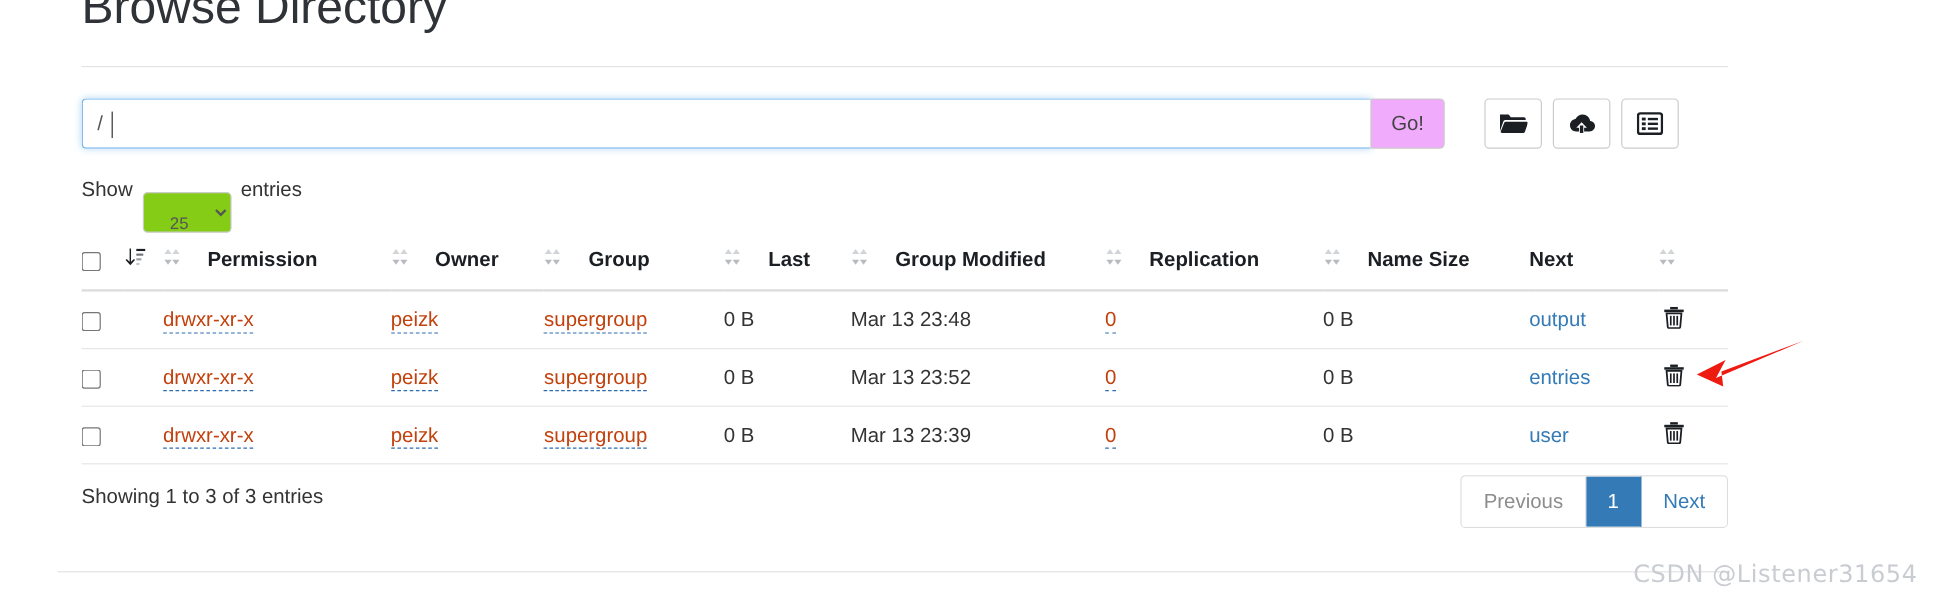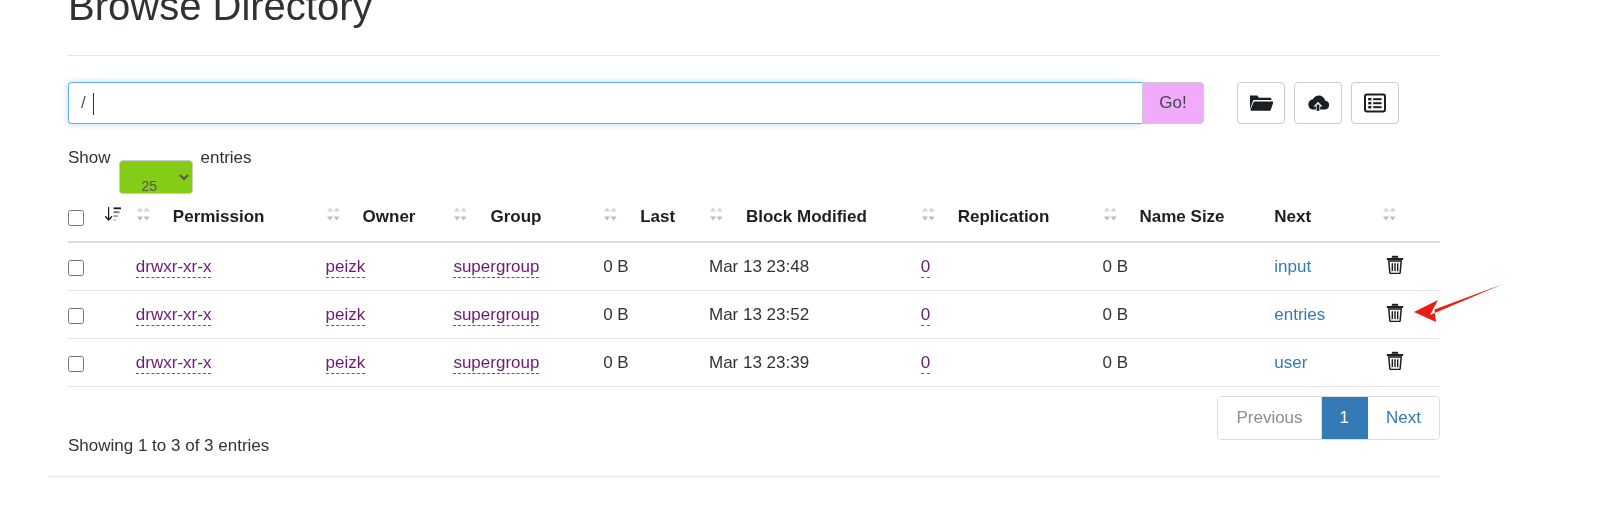--- a/index.html
+++ b/index.html
@@ -174,40 +174,39 @@
   .col-repl  { width: 182px; }
   .col-block { width: 172px; }
   .col-name  { width: 108px; }
   .col-trash { width: 58px; }
   input[type=checkbox].cb {
     width: 16px; height: 16px; margin: 0;
     vertical-align: middle;
     accent-color: #fff;
   }
   a.dotted {
-    color: #701a75;
+    color: #c2410c;
     text-decoration: none;
     border-bottom: 1px dashed #2b6cb0;
     padding-bottom: 1px;
     cursor: pointer;
   }
   a.plain {
     color: #337ab7;
     text-decoration: none;
     cursor: pointer;
   }
   .trash-cell { text-align: left; padding-left: 4px !important; }
   
   .dt-info {
     position: absolute;
     left: 68px;
     top: 404px;
     font-size: 17px;
     color: #333;
-    margin-top: 32px;
   }
   .dt-paginate {
     position: absolute;
     right: 176px;
     top: 396px;
     display: flex;
     border: 1px solid #dddddd;
     border-radius: 4px;
     overflow: hidden;
     background: #fff;
@@ -389,21 +388,21 @@
         <th class="col-mod">
           <span class="th-sort">
             <span class="sort-ic">
               <svg width="14" height="16" viewBox="0 0 14 16">
                 <path d="M4 1.4 1 5.6h6L4 1.4z" fill="#d2d5d8"></path>
                   <path d="M4 14.6 1 10.4h6L4 14.6z" fill="#b7bbbf"></path>
                 <path d="M10.6 1.4 7.6 5.6h6l-3-4.2z" fill="#d2d5d8"></path>
                   <path d="M10.6 14.6 7.6 10.4h6l-3 4.2z" fill="#b7bbbf"></path>
               </svg>
             </span>
-            <span>Block Modified</span>
+            <span>Group Modified</span>
           </span>
         </th>
         <th class="col-repl">
           <span class="th-sort">
             <span class="sort-ic">
               <svg width="14" height="16" viewBox="0 0 14 16">
                 <path d="M4 1.4 1 5.6h6L4 1.4z" fill="#d2d5d8"></path>
                   <path d="M4 14.6 1 10.4h6L4 14.6z" fill="#b7bbbf"></path>
                 <path d="M10.6 1.4 7.6 5.6h6l-3-4.2z" fill="#d2d5d8"></path>
                   <path d="M10.6 14.6 7.6 10.4h6l-3 4.2z" fill="#b7bbbf"></path>
@@ -455,21 +454,21 @@
         <td>
           <a class="dotted">supergroup</a>
         </td>
         <td>0 B</td>
         <td>Mar 13 23:48</td>
         <td>
           <a class="dotted">0</a>
         </td>
         <td>0 B</td>
         <td>
-          <a class="plain">input</a>
+          <a class="plain">output</a>
         </td>
         <td class="trash-cell">
           <span>
             <svg width="18" height="19" viewBox="0 0 18 19">
               <rect x="5.8" y="0.8" width="6.4" height="2" fill="#1b1f23"></rect>
               <rect x="0.9" y="3" width="16.2" height="2.1" fill="#1b1f23"></rect>
               <path d="M2.8 6.1h12.4l-1 11.4c-.05.6-.5 1-1.1 1H4.9c-.6 0-1.05-.4-1.1-1L2.8 6.1z" fill="none" stroke="#1b1f23" stroke-width="1.5"></path>
               <rect x="5.6" y="8.2" width="1.4" height="8" fill="#1b1f23"></rect>
               <rect x="8.3" y="8.2" width="1.4" height="8" fill="#1b1f23"></rect>
               <rect x="11" y="8.2" width="1.4" height="8" fill="#1b1f23"></rect>
@@ -561,14 +560,15 @@
   </div>
 
   <div class="bottom-rule"></div>
 
   <svg class="annot-arrow" viewBox="0 0 95 48">
     <path d="M95 2 L22 33 L30 18 L6 30 L28 40 L26.5 27.5 L95 2 Z" fill="#ee1b11"></path>
   </svg>
 
   <div class="caret"></div>
 
+  <div class="watermark">CSDN @Listener31654</div>
 
 </div>
 
 </body></html>

